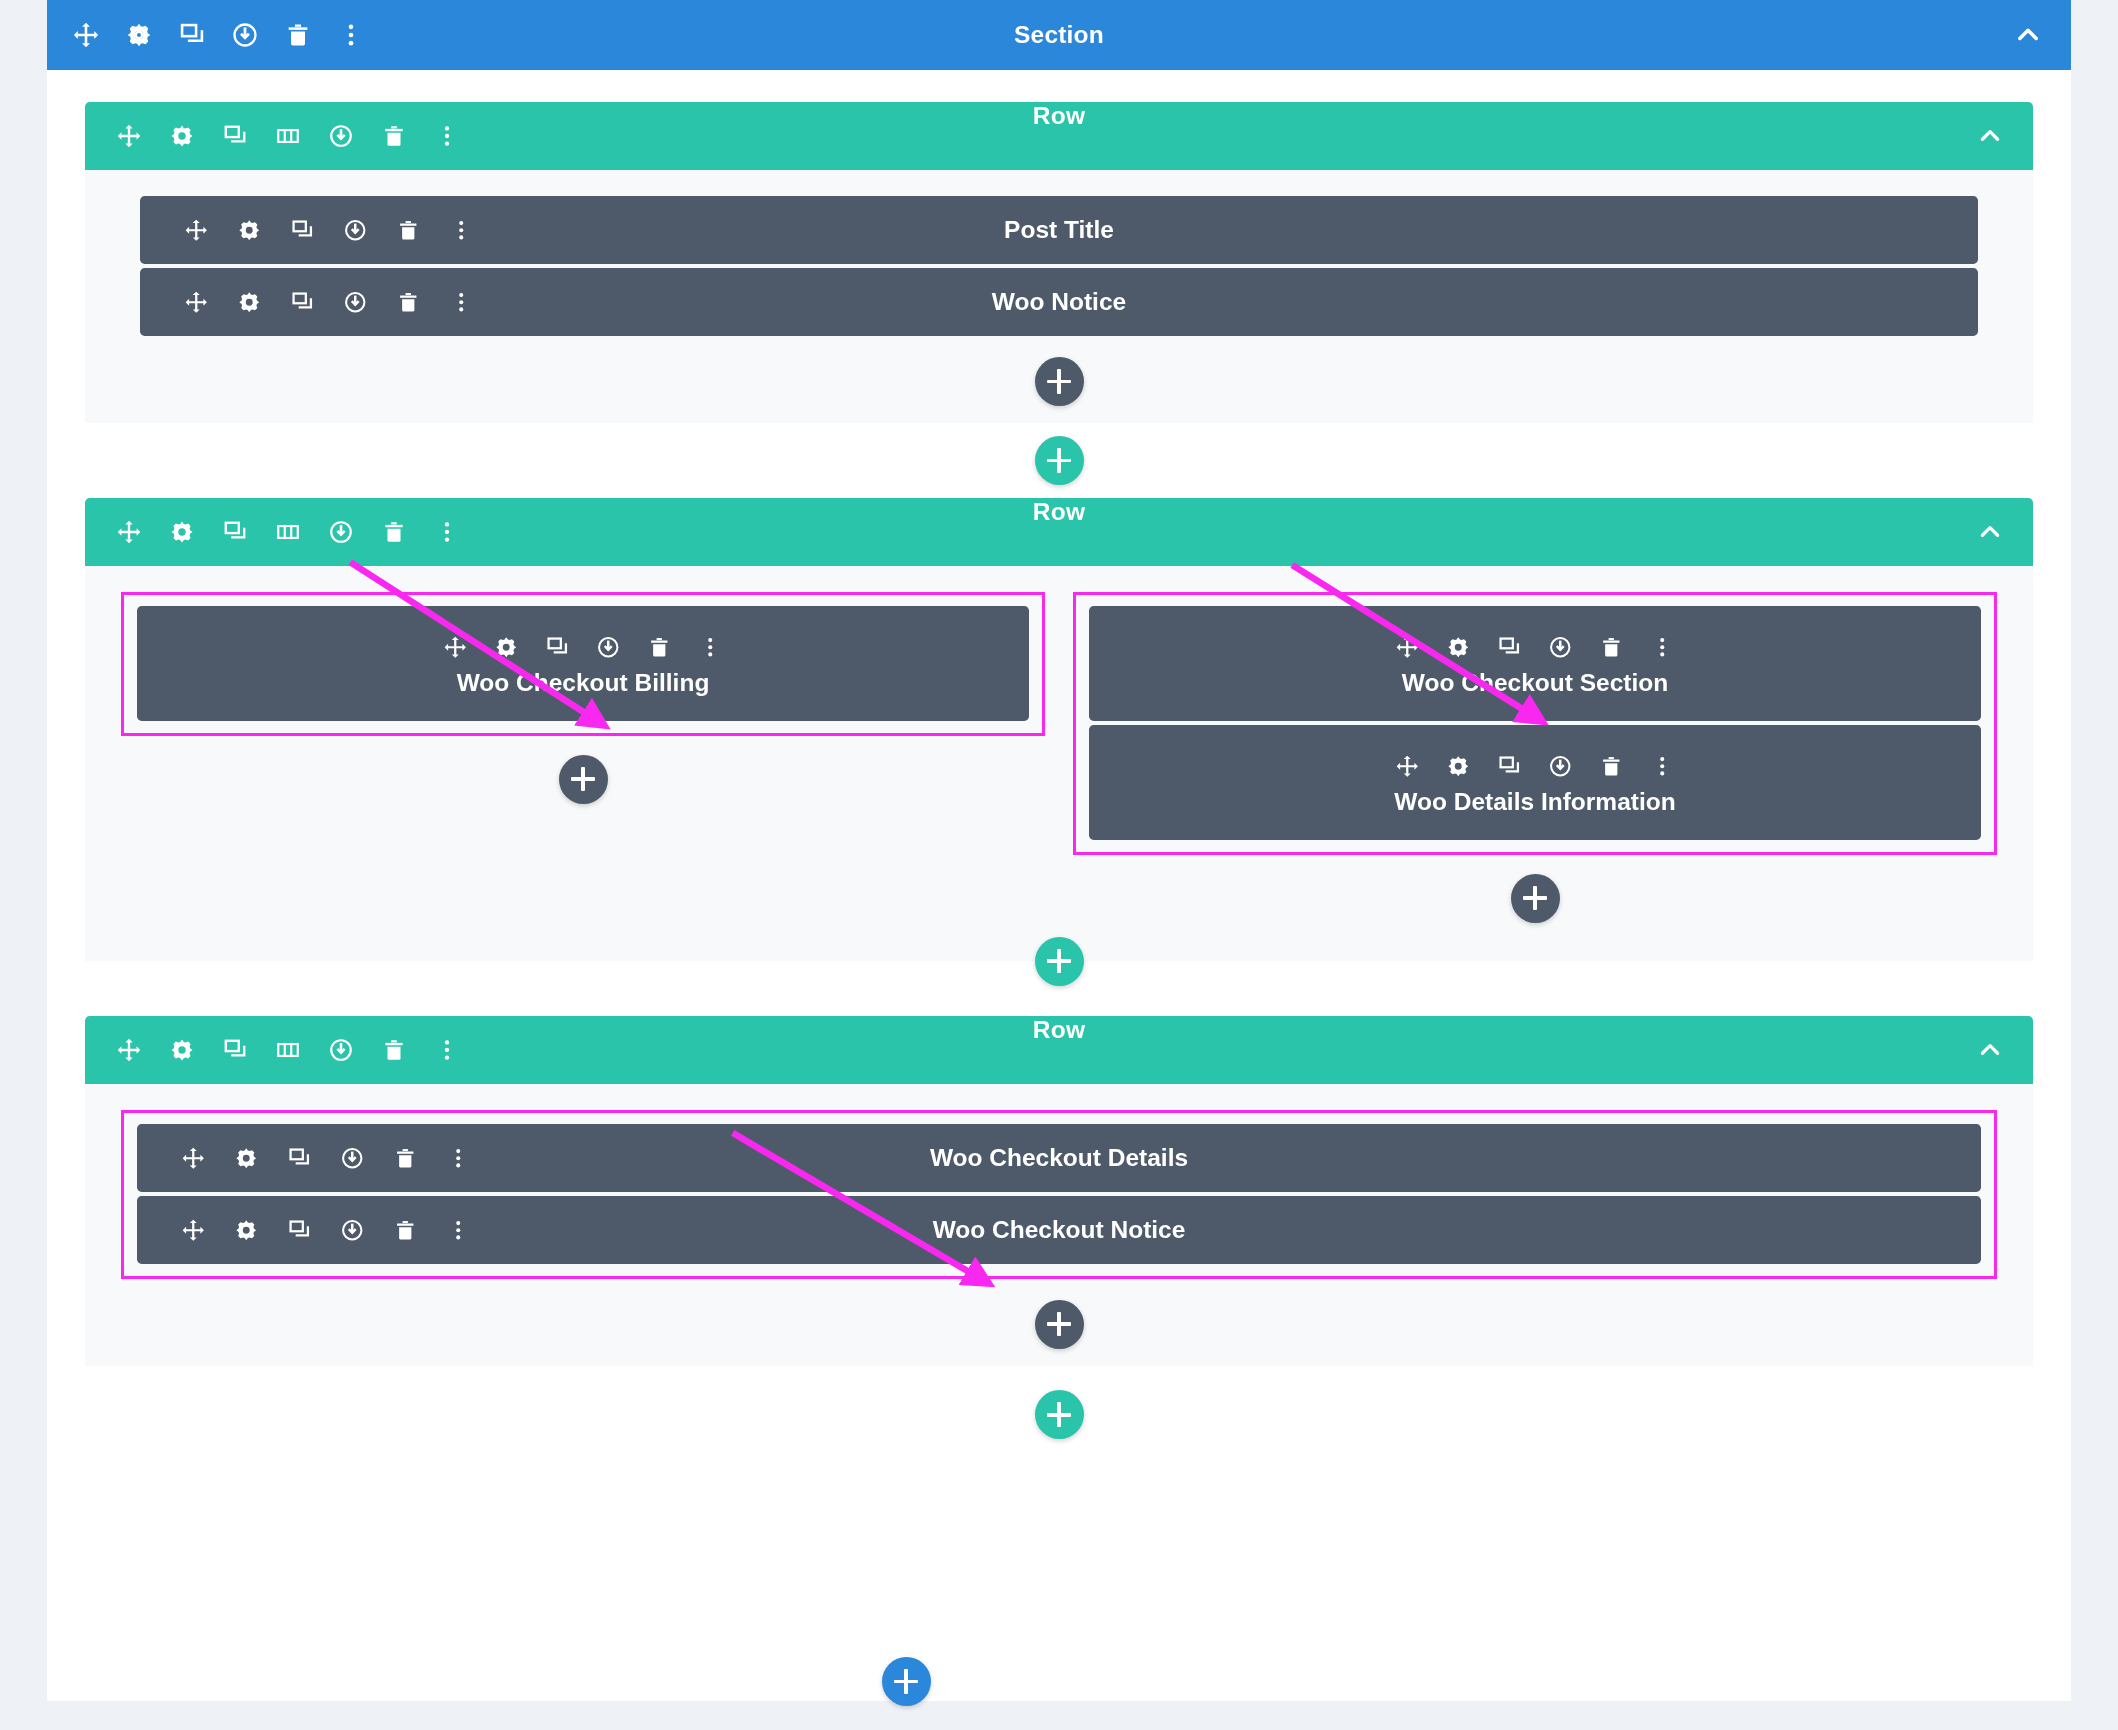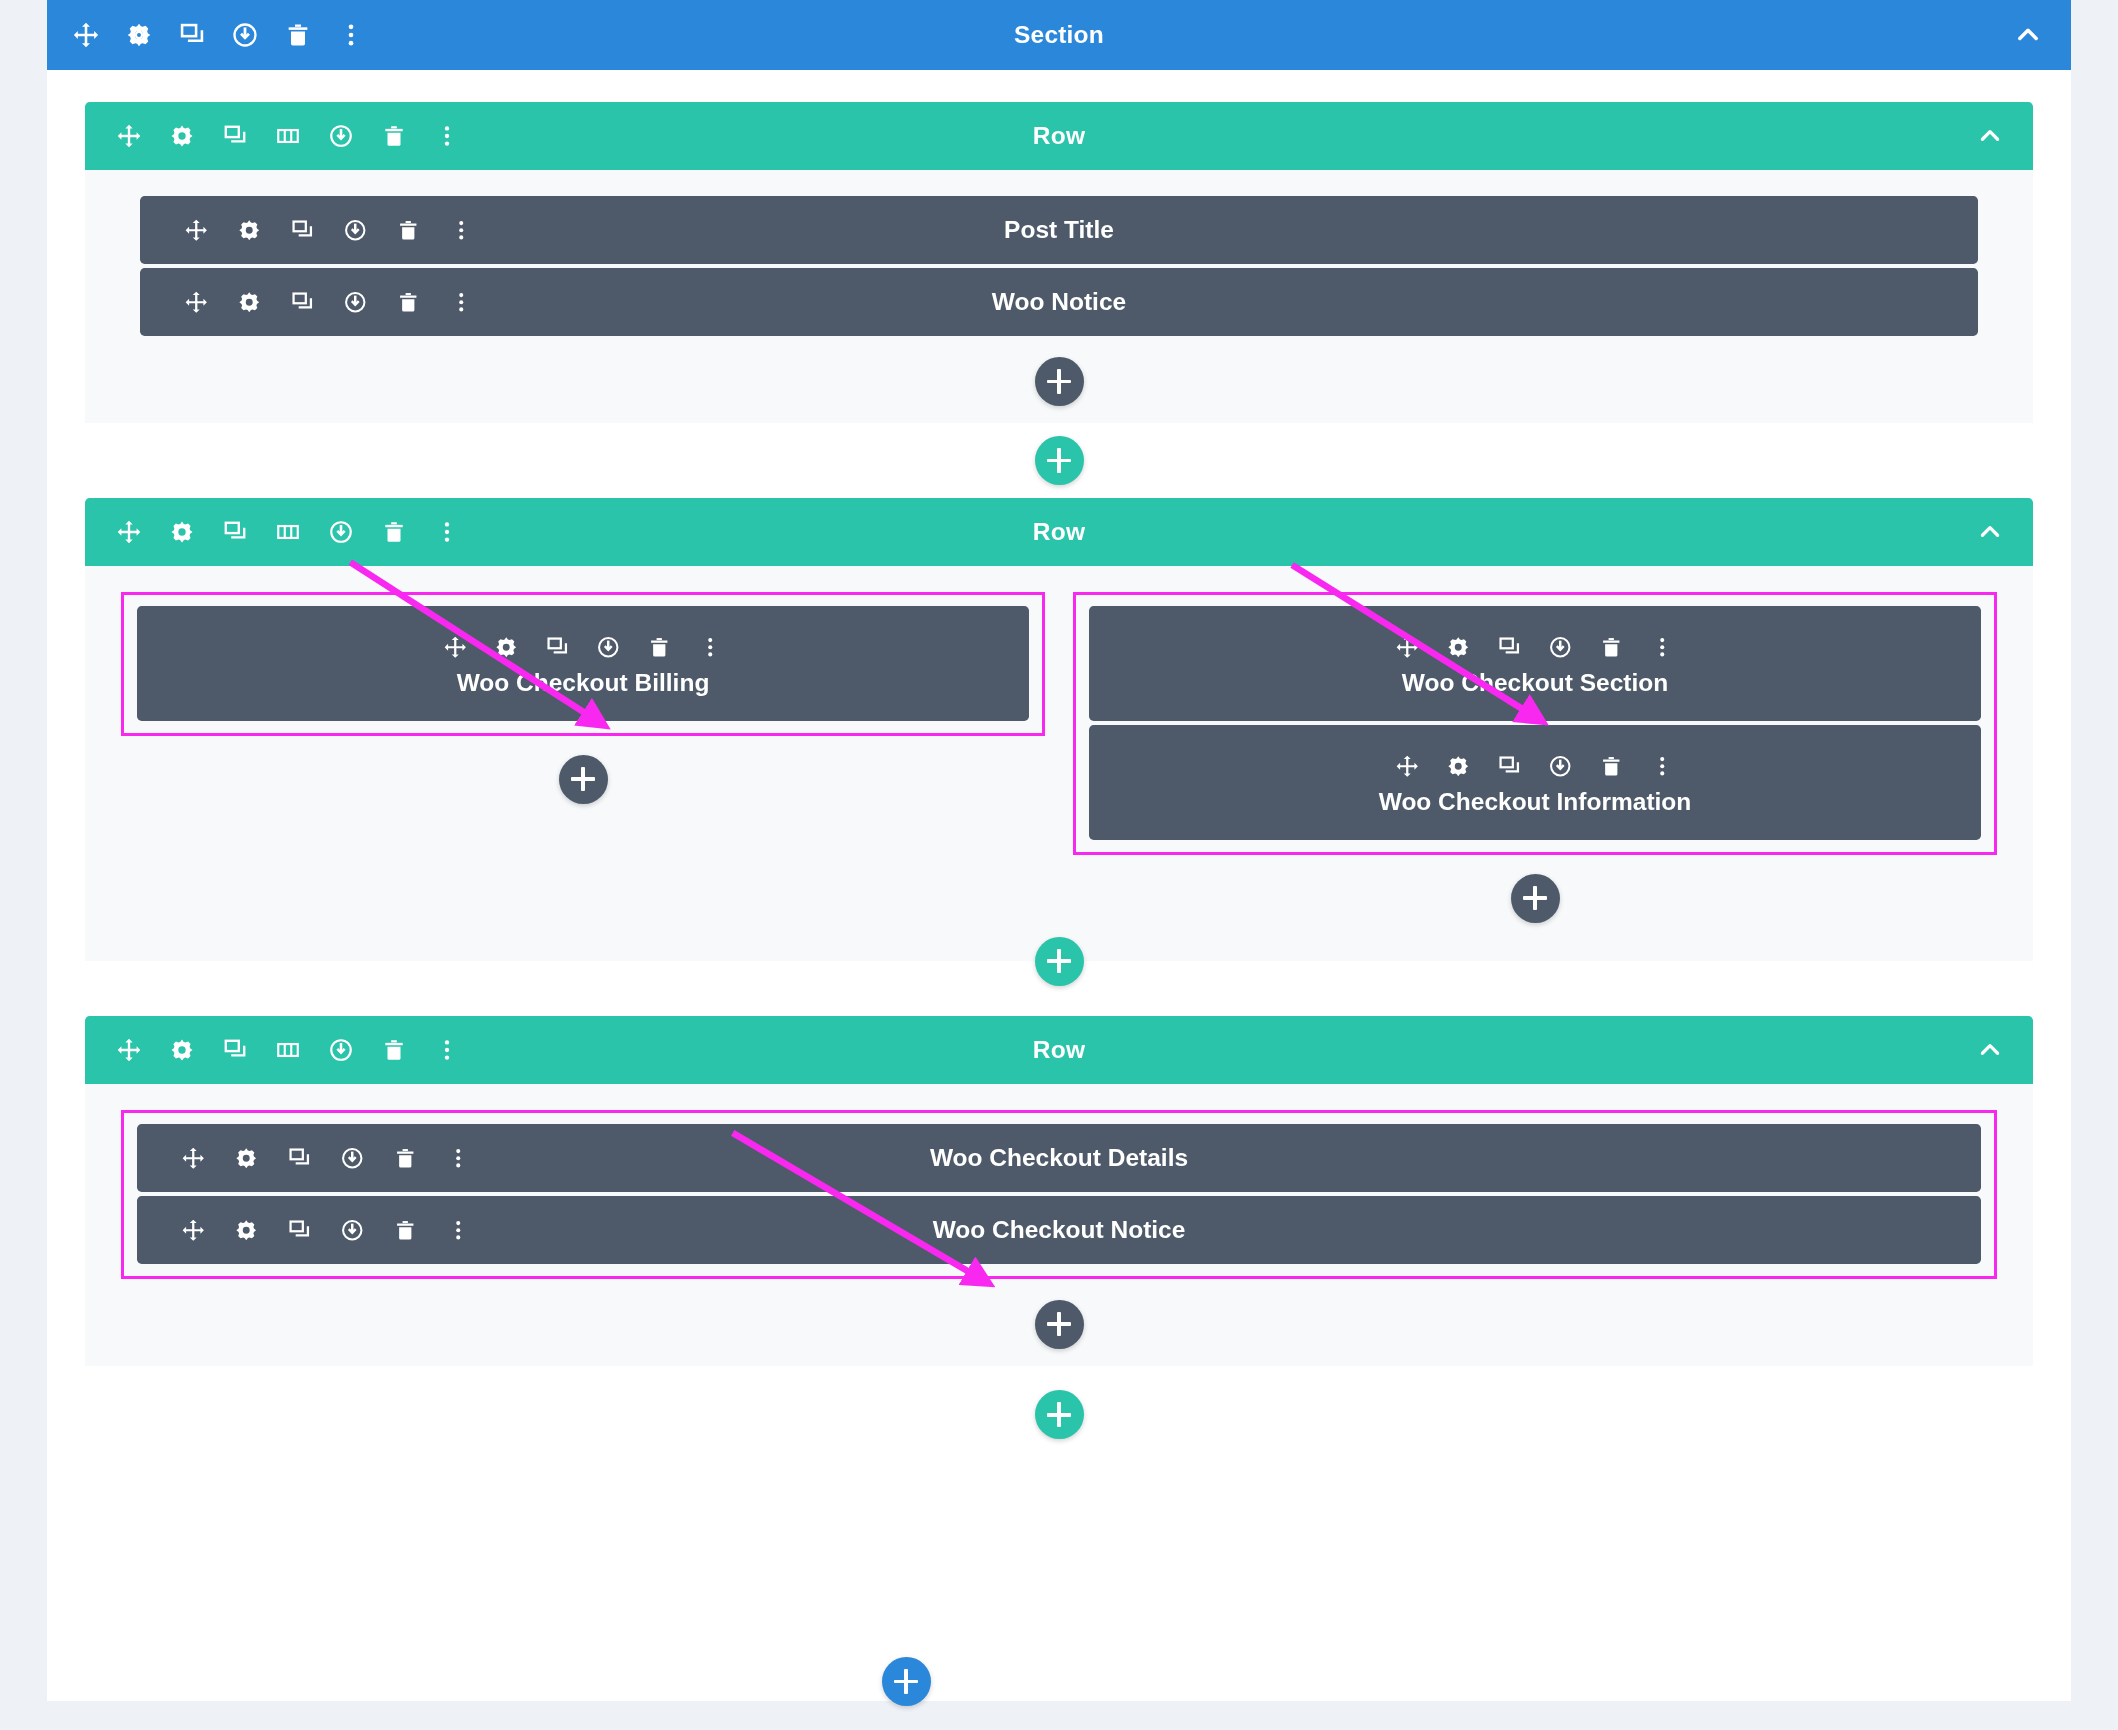--- a/index.html
+++ b/index.html
@@ -62,21 +62,20 @@
 
   
   .row-block { margin-bottom: 0; }
 
   .row-header {
     position: relative;
     height: 68px;
     background: #29c4a9;
     border-radius: 4.7px 4.7px 0 0;
     display: flex;
-    align-items: center;
     padding: 0 28px;
   }
 
   .row-body {
     background: #f7f9fb;
     padding: 26px 0 0 0;
     position: relative;
   }
 
   
@@ -550,21 +549,21 @@
                         </svg>
                       </span>
                     <span class="bar-icon">
                         <svg width="24.5" height="24.5" viewBox="0 0 24 24" fill="#fff">
                           <circle cx="12" cy="5" r="2"></circle>
                           <circle cx="12" cy="12" r="2"></circle>
                           <circle cx="12" cy="19" r="2"></circle>
                         </svg>
                       </span>
                   </div>
-                  <div class="mod-label">Woo Checkout Information</div>
+                  <div class="mod-label">Woo Details Information</div>
                 </div>
               </div>
               <div class="center-row" style="margin-top:19px;">
                 <div class="addbtn dark">
                     <span class="plus"></span>
                   </div>
               </div>
             </div>
           </div>
 

